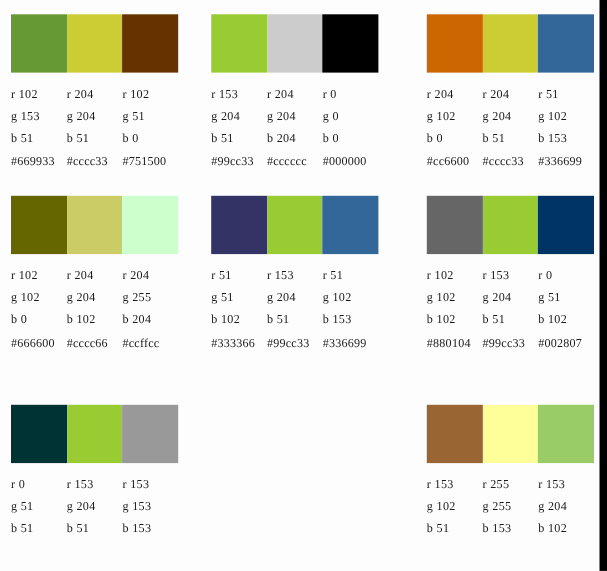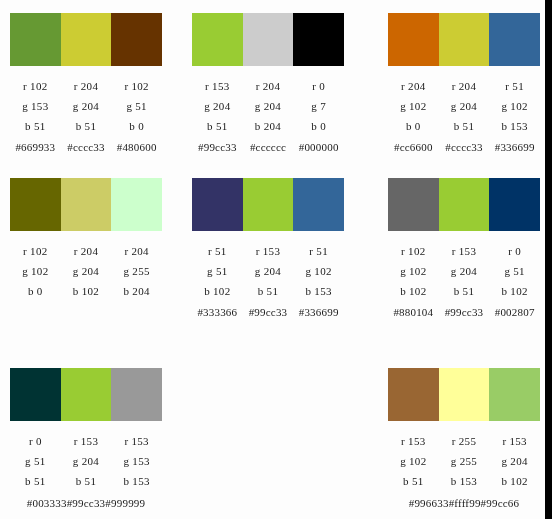--- a/index.html
+++ b/index.html
@@ -16,21 +16,20 @@
     font-family: "Liberation Serif", "DejaVu Serif", serif;
     background: #fdfdfd;
   }
   #palette-sheet {
     position: absolute;
     left: 0;
     top: 0;
     width: 451px;
     height: 519px;
     background: #fdfdfd;
-    text-align: center;
   }
   #right-edge-strip {
     position: absolute;
     right: 0;
     top: 0;
     width: 7px;
     height: 519px;
     background: #000000;
   }
   .palette-row {
@@ -130,40 +129,40 @@
               <span class="value-cell">g 51</span>
             </div>
             <div class="value-line">
               <span class="value-cell">b 51</span>
               <span class="value-cell">b 51</span>
               <span class="value-cell">b 0</span>
             </div>
             <div class="hex-line">
               <span class="hex-cell">#669933</span>
               <span class="hex-cell">#cccc33</span>
-              <span class="hex-cell">#480600</span>
+              <span class="hex-cell">#751500</span>
             </div>
           </div>
         </div>
         <div class="palette-group col-1">
           <div class="swatch-strip">
             <div class="swatch" title="#99cc33" style="background: rgb(153, 204, 51);"></div>
             <div class="swatch" title="#cccccc" style="background: rgb(204, 204, 204);"></div>
             <div class="swatch" title="#000000" style="background: rgb(0, 0, 0);"></div>
           </div>
           <div class="value-table">
             <div class="value-line">
               <span class="value-cell">r 153</span>
               <span class="value-cell">r 204</span>
               <span class="value-cell">r 0</span>
             </div>
             <div class="value-line">
               <span class="value-cell">g 204</span>
               <span class="value-cell">g 204</span>
-              <span class="value-cell">g 7</span>
+              <span class="value-cell">g 0</span>
             </div>
             <div class="value-line">
               <span class="value-cell">b 51</span>
               <span class="value-cell">b 204</span>
               <span class="value-cell">b 0</span>
             </div>
             <div class="hex-line">
               <span class="hex-cell">#99cc33</span>
               <span class="hex-cell">#cccccc</span>
               <span class="hex-cell">#000000</span>
@@ -216,20 +215,25 @@
             <div class="value-line">
               <span class="value-cell">g 102</span>
               <span class="value-cell">g 204</span>
               <span class="value-cell">g 255</span>
             </div>
             <div class="value-line">
               <span class="value-cell">b 0</span>
               <span class="value-cell">b 102</span>
               <span class="value-cell">b 204</span>
             </div>
+            <div class="hex-line">
+              <span class="hex-cell">#666600</span>
+              <span class="hex-cell">#cccc66</span>
+              <span class="hex-cell">#ccffcc</span>
+            </div>
           </div>
         </div>
         <div class="palette-group col-1">
           <div class="swatch-strip">
             <div class="swatch" title="#333366" style="background: rgb(51, 51, 102);"></div>
             <div class="swatch" title="#99cc33" style="background: rgb(153, 204, 51);"></div>
             <div class="swatch" title="#336699" style="background: rgb(51, 102, 153);"></div>
           </div>
           <div class="value-table">
             <div class="value-line">
@@ -300,21 +304,20 @@
             <div class="value-line">
               <span class="value-cell">g 51</span>
               <span class="value-cell">g 204</span>
               <span class="value-cell">g 153</span>
             </div>
             <div class="value-line">
               <span class="value-cell">b 51</span>
               <span class="value-cell">b 51</span>
               <span class="value-cell">b 153</span>
             </div>
-            <div class="hex-line"><span class="hex-cell">#003333</span><span class="hex-cell">#99cc33</span><span class="hex-cell">#999999</span></div>
           </div>
         </div>
         <div class="palette-group col-2">
           <div class="swatch-strip">
             <div class="swatch" title="#996633" style="background: rgb(153, 102, 51);"></div>
             <div class="swatch" title="#ffff99" style="background: rgb(255, 255, 153);"></div>
             <div class="swatch" title="#99cc66" style="background: rgb(153, 204, 102);"></div>
           </div>
           <div class="value-table">
             <div class="value-line">
@@ -325,19 +328,18 @@
             <div class="value-line">
               <span class="value-cell">g 102</span>
               <span class="value-cell">g 255</span>
               <span class="value-cell">g 204</span>
             </div>
             <div class="value-line">
               <span class="value-cell">b 51</span>
               <span class="value-cell">b 153</span>
               <span class="value-cell">b 102</span>
             </div>
-            <div class="hex-line"><span class="hex-cell">#996633</span><span class="hex-cell">#ffff99</span><span class="hex-cell">#99cc66</span></div>
           </div>
         </div>
       </div>
     </div>
 </div>
 <div id="right-edge-strip"></div>
 
 </body></html>

